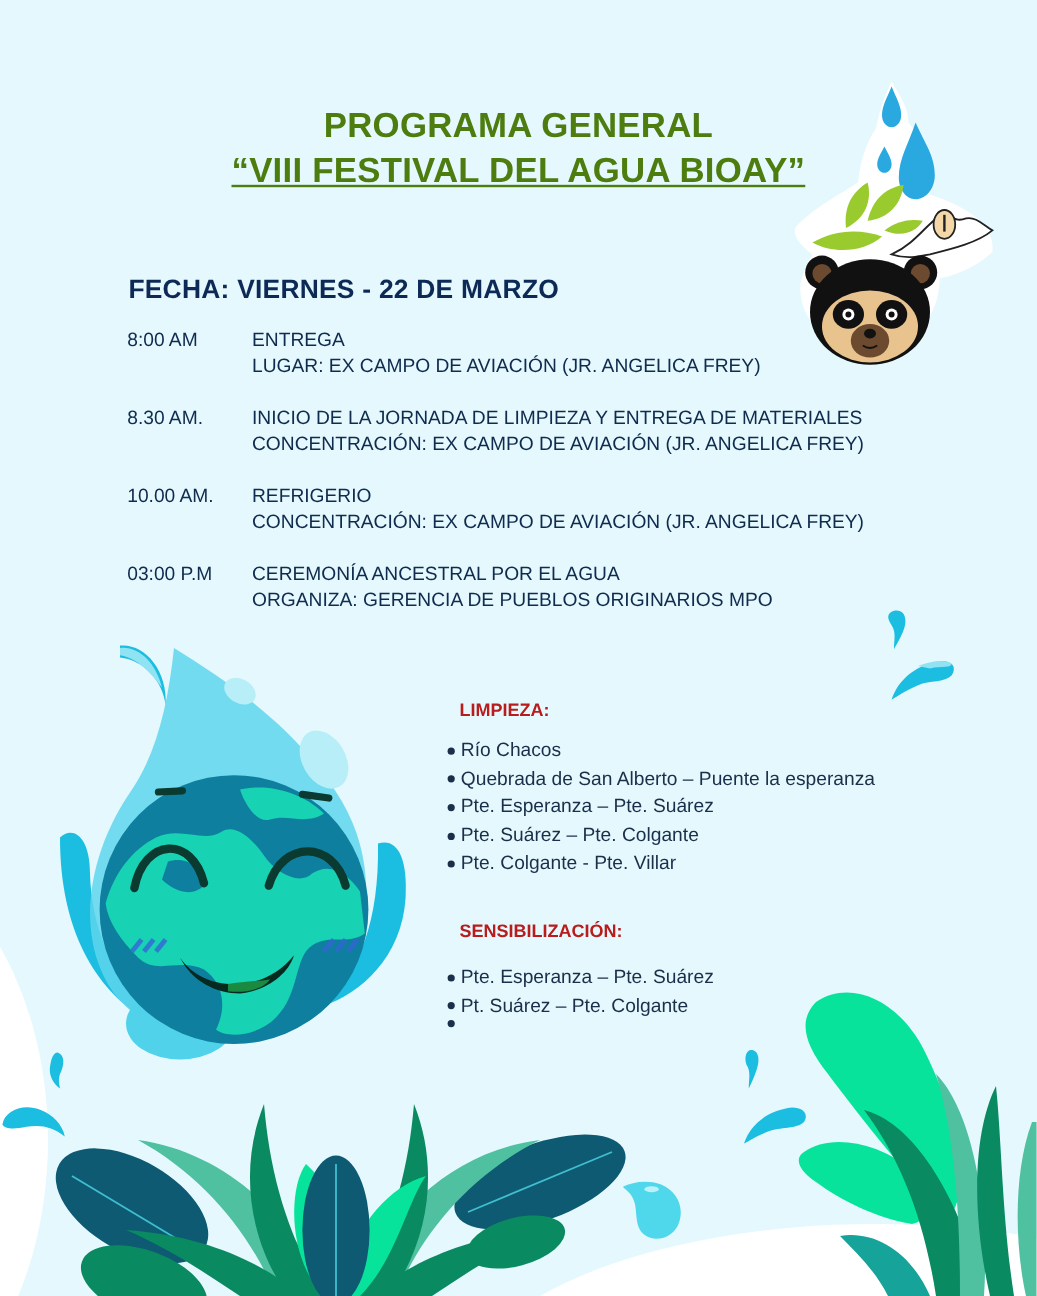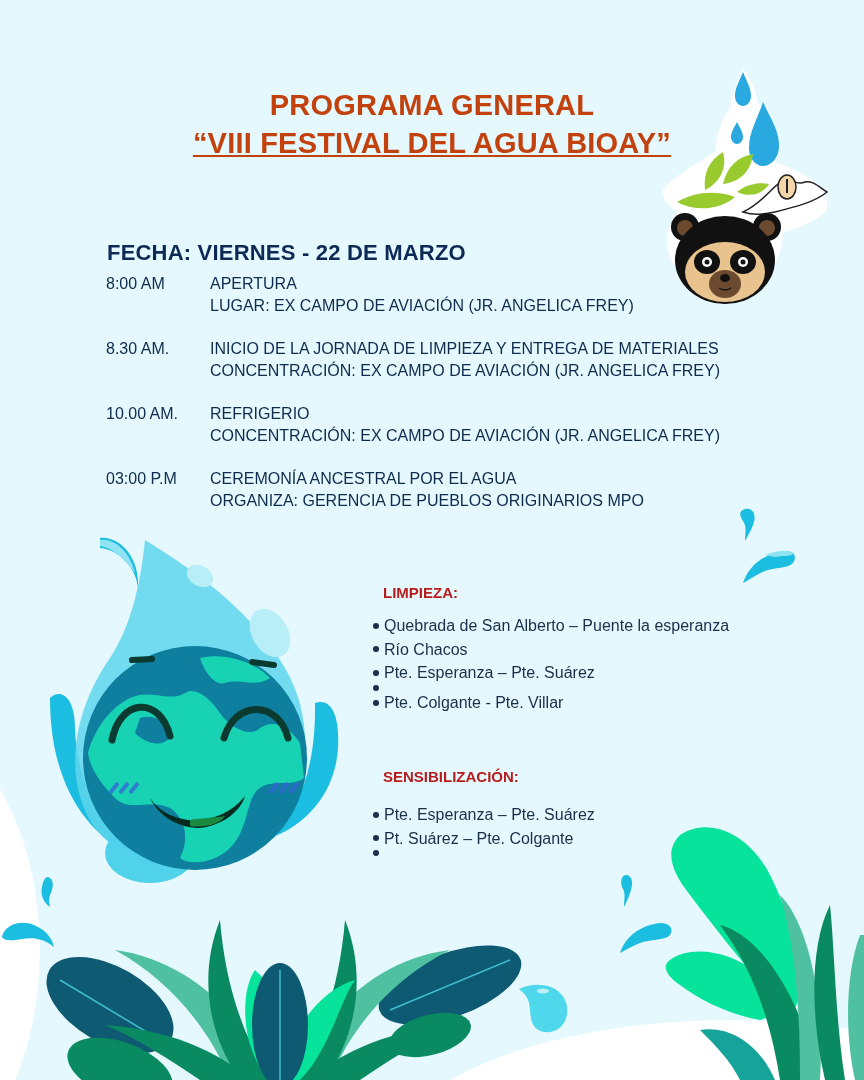--- a/index.html
+++ b/index.html
@@ -15,27 +15,27 @@
     position: absolute; left: -300px; top: 700px; width: 340px; height: 500px;
     background: #ffffff; border-radius: 50%;
   }
   .bg-white-bottom {
     position: absolute; left: 380px; top: 1020px; width: 700px; height: 300px;
     background: #ffffff; border-radius: 50% 50% 0 0;
   }
   .title {
     position: absolute; left: 0; width: 864px; text-align: center;
     font-weight: 900; font-size: 29px; letter-spacing: 0.2px;
-    color: #c2410c; line-height: 38px;
+    color: #4d7c0f; line-height: 38px;
   }
   .title.l1 { top: 86px; }
   .title.l2 { top: 124px; text-decoration: underline; }
   .fecha {
     position: absolute; left: 107px; top: 228px;
-    font-size: 22px; font-weight: 700; color: #0c2a55; letter-spacing: 0.2px; margin-top: 12px;
+    font-size: 22px; font-weight: 700; color: #0c2a55; letter-spacing: 0.2px;
   }
   .sched-row { position: absolute; left: 106px; font-size: 16px; color: #0f2b4e; line-height: 22px; }
   .sched-time { position: absolute; left: 0; top: 0; width: 100px; white-space: nowrap; }
   .sched-desc { position: absolute; left: 104px; top: 0; white-space: nowrap; }
   .sec-title {
     position: absolute; left: 383px; font-size: 15px; font-weight: 900; color: #b91c1c;
   }
   .bullet-list { position: absolute; left: 371px; list-style: none; }
   .bullet-list li {
     font-size: 16px; line-height: 23.6px; color: #1a2f4a; white-space: nowrap;
@@ -88,21 +88,21 @@
     <ellipse cx="70" cy="222" rx="16" ry="14" fill="#6b4a2f"></ellipse>
     <ellipse cx="70" cy="216" rx="5" ry="4" fill="#111"></ellipse>
     <path d="M64 226 Q70 230 76 226" stroke="#111" stroke-width="1.5" fill="none"></path>
   </svg>
 
   <div class="fecha">FECHA: VIERNES - 22 DE MARZO</div>
 
   <div class="sched-row" style="top:273px;">
     <div class="sched-time">8:00 AM</div>
     <div class="sched-desc">
-      <div>APERTURA</div>
+      <div>ENTREGA</div>
       <div>LUGAR: EX CAMPO DE AVIACIÓN (JR. ANGELICA FREY)</div>
     </div>
   </div>
   <div class="sched-row" style="top:338px;">
     <div class="sched-time">8.30 AM.</div>
     <div class="sched-desc">
       <div>INICIO DE LA JORNADA DE LIMPIEZA Y ENTREGA DE MATERIALES</div>
       <div>CONCENTRACIÓN: EX CAMPO DE AVIACIÓN (JR. ANGELICA FREY)</div>
     </div>
   </div>
@@ -162,32 +162,33 @@
     </g>
 
     <path d="M130 270 C150 300 200 300 225 268 C220 285 200 298 180 300 C160 300 140 290 130 270 Z" fill="#052a20"></path>
     <path d="M170 292 C180 290 195 290 205 288 C200 296 185 300 170 298 Z" fill="#1a8a40"></path>
   </svg>
 
   <div class="sec-title" style="top:584px;">LIMPIEZA:</div>
   <ul class="bullet-list" style="top:614px;">
     <li>
         <span class="dot"></span>
+        <span>Río Chacos</span>
+      </li>
+    <li>
+        <span class="dot"></span>
         <span>Quebrada de San Alberto – Puente la esperanza</span>
       </li>
     <li>
         <span class="dot"></span>
-        <span>Río Chacos</span>
-      </li>
-    <li>
-        <span class="dot"></span>
         <span>Pte. Esperanza – Pte. Suárez</span>
       </li>
     <li>
         <span class="dot"></span>
+        <span>Pte. Suárez – Pte. Colgante</span>
       </li>
     <li>
         <span class="dot"></span>
         <span>Pte. Colgante - Pte. Villar</span>
       </li>
   </ul>
 
   <div class="sec-title" style="top:768px;">SENSIBILIZACIÓN:</div>
   <ul class="bullet-list" style="top:803px;">
     <li>

